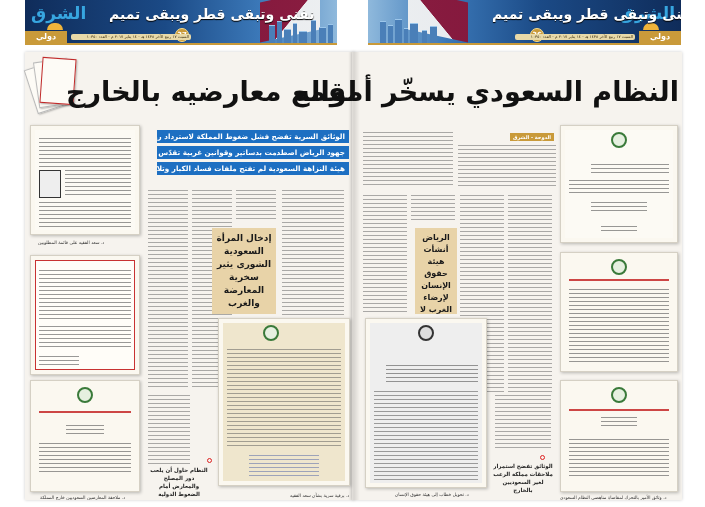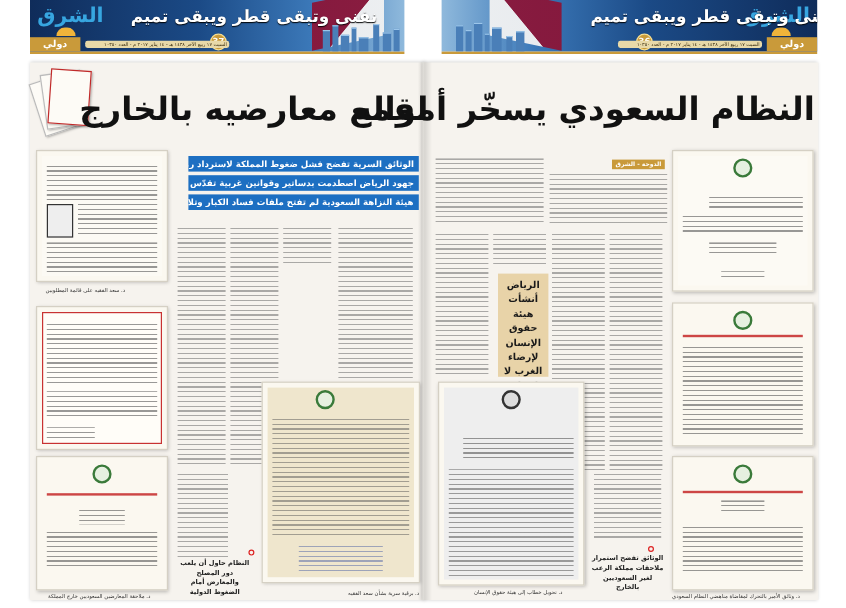--- a/index.html
+++ b/index.html
@@ -220,20 +220,21 @@
     <div class="lines" style="top:62px;height:32px;"></div>
   </div>
   <div class="caption" style="left:40px;top:495px;">د. ملاحقة المعارضين السعوديين خارج المملكة</div>
 
   <div class="col" style="left:148px;top:190px;width:40px;height:200px;"></div>
   <div class="col" style="left:192px;top:190px;width:40px;height:200px;"></div>
   <div class="col" style="left:236px;top:190px;width:40px;height:30px;"></div>
   <div class="col" style="left:282px;top:190px;width:62px;height:130px;"></div>
   <div class="col" style="left:148px;top:395px;width:42px;height:70px;"></div>
 
+  <div class="pull" style="left:212px;top:228px;width:64px;height:86px;font-size:9px;line-height:13px;">إدخال المرأة السعودية الشورى يثير سخرية المعارضة والغرب</div>
 
   <div class="red-dot" style="left:207px;top:458px;"></div>
   <div class="side-quote" style="left:150px;top:466px;width:58px;font-size:5.5px;line-height:8px;">النظام حاول أن يلعب دور المصلح والمعارض أمام الضغوط الدولية</div>
 
   <div class="docimg aged" style="left:218px;top:318px;width:132px;height:168px;">
     <div class="inner"></div>
     <div class="emblem" style="left:40%;"></div>
     <div class="lines" style="top:30px;height:100px;opacity:.5"></div>
     <div class="lines" style="top:136px;height:22px;left:30px;right:30px;opacity:.45;background:repeating-linear-gradient(180deg,#3a52a0 0,#3a52a0 1px,transparent 1px,transparent 4px);"></div>
   </div>

